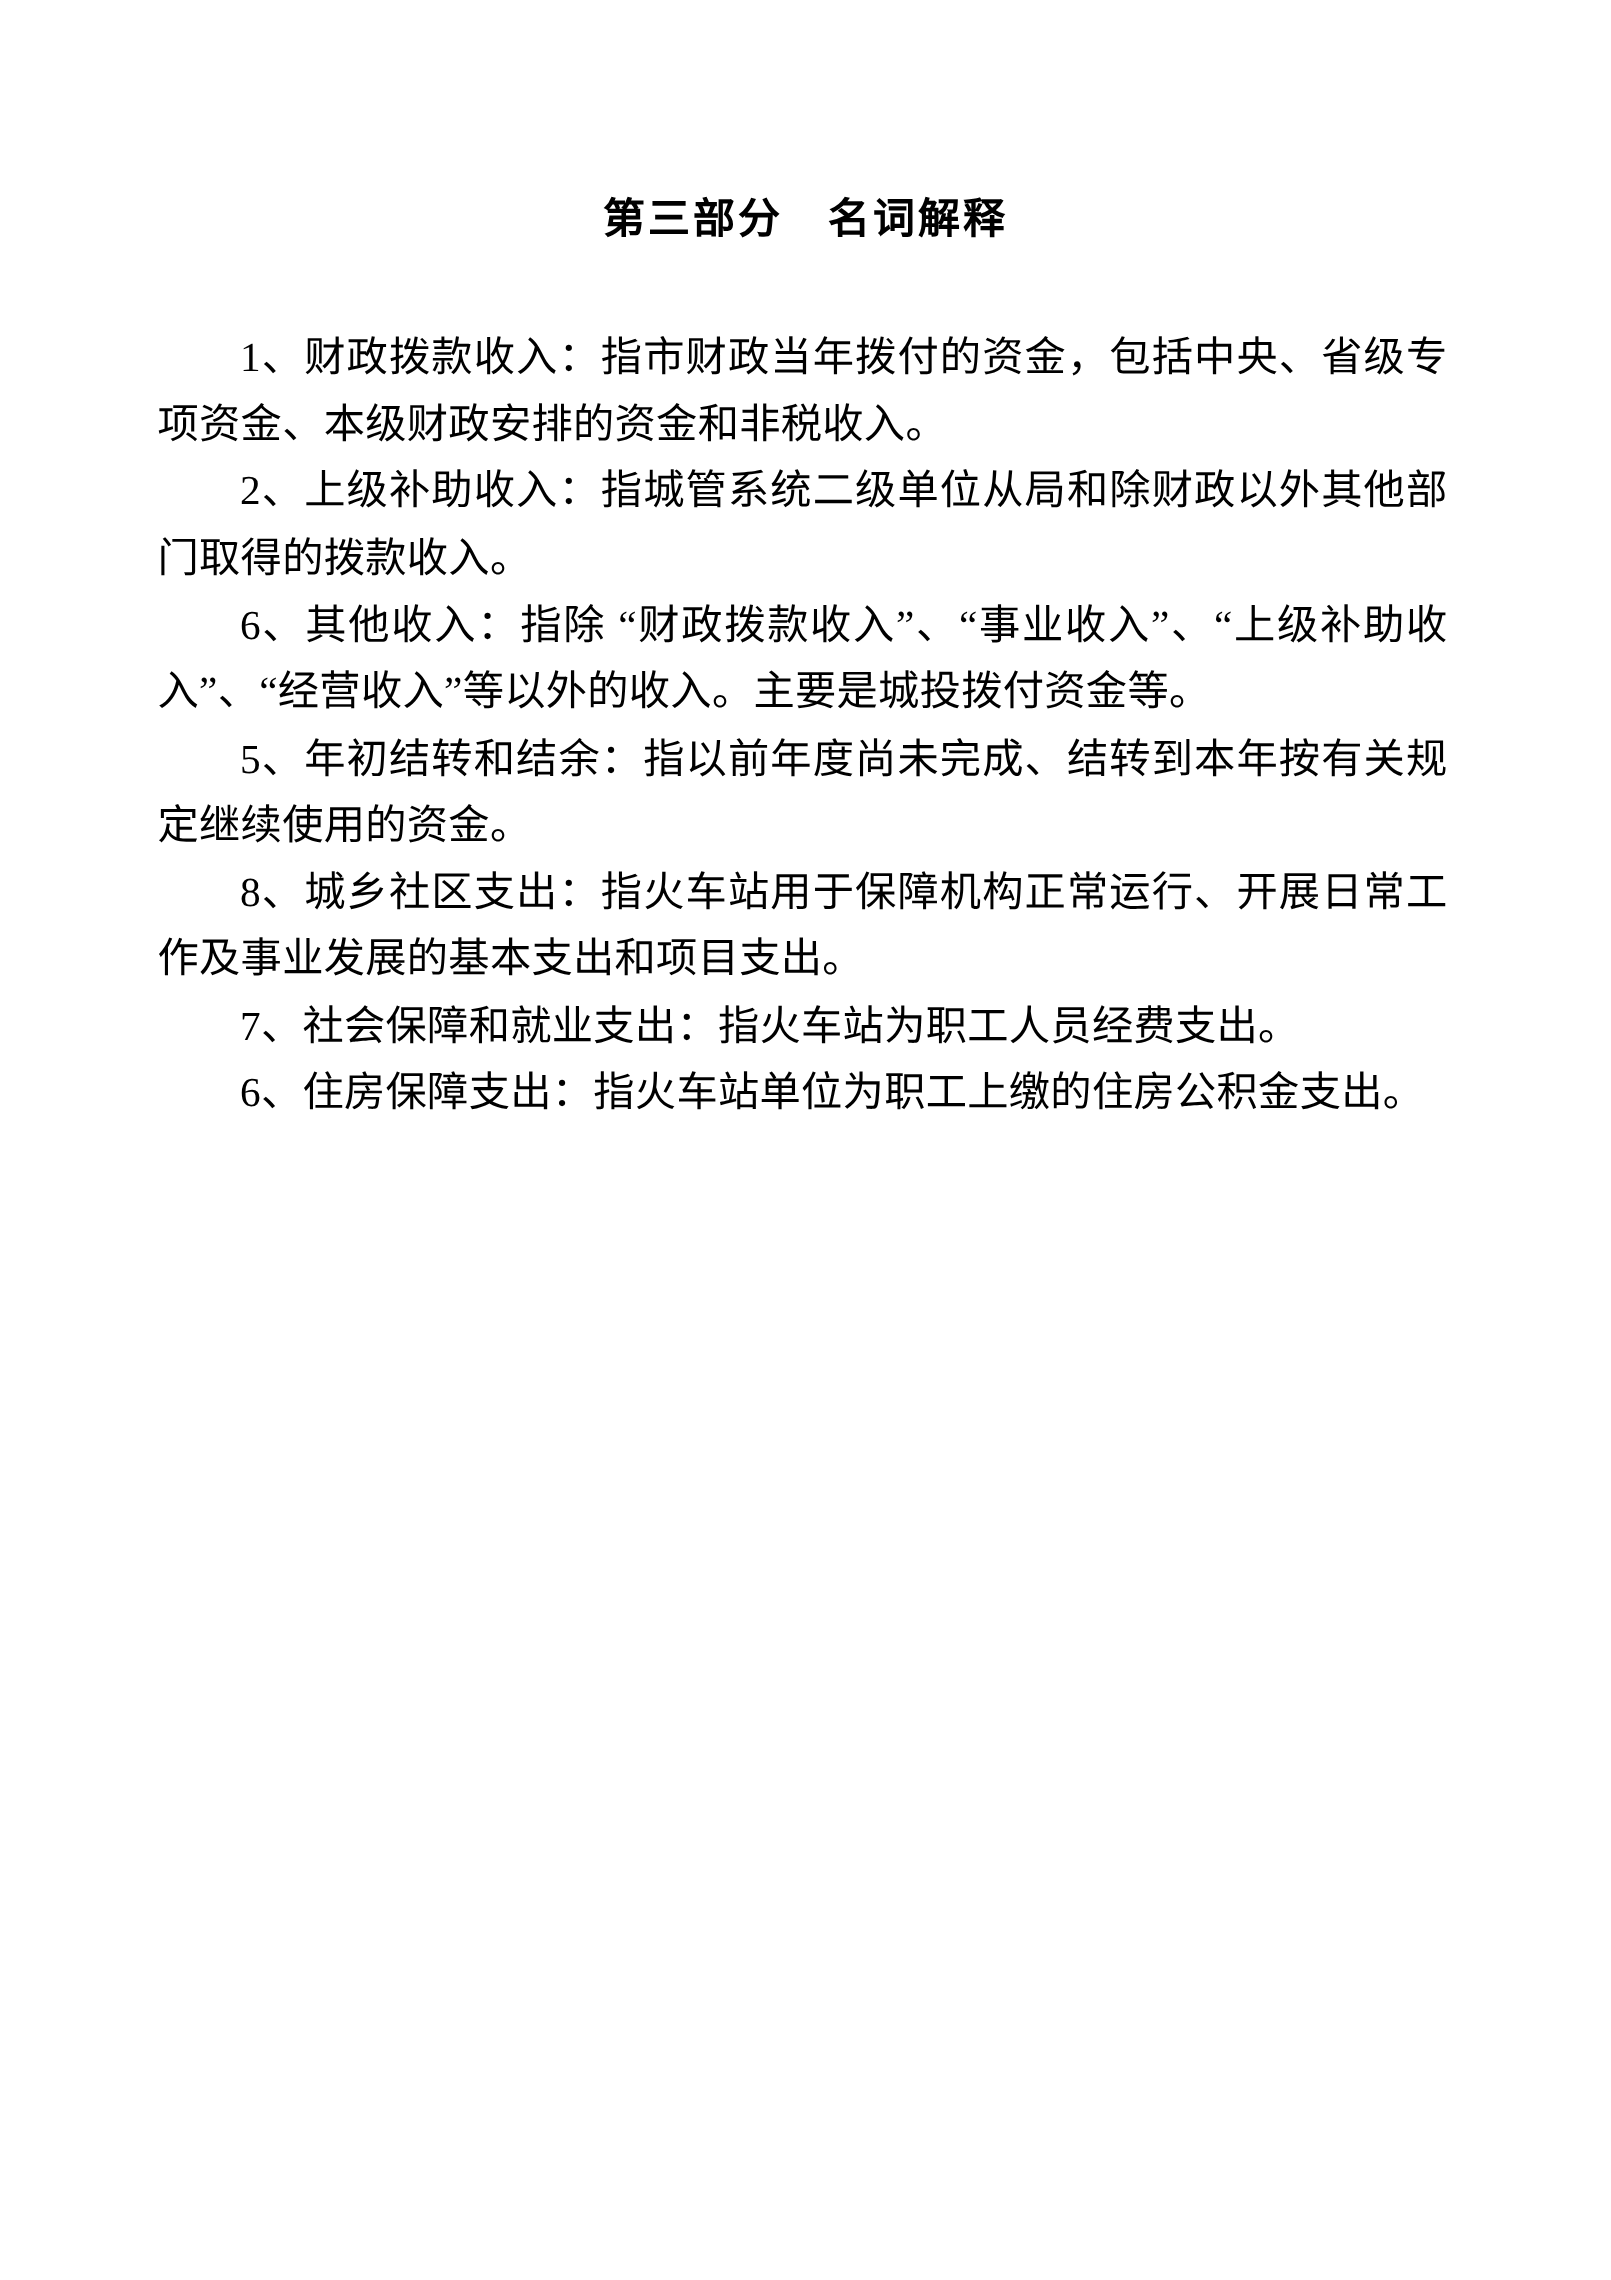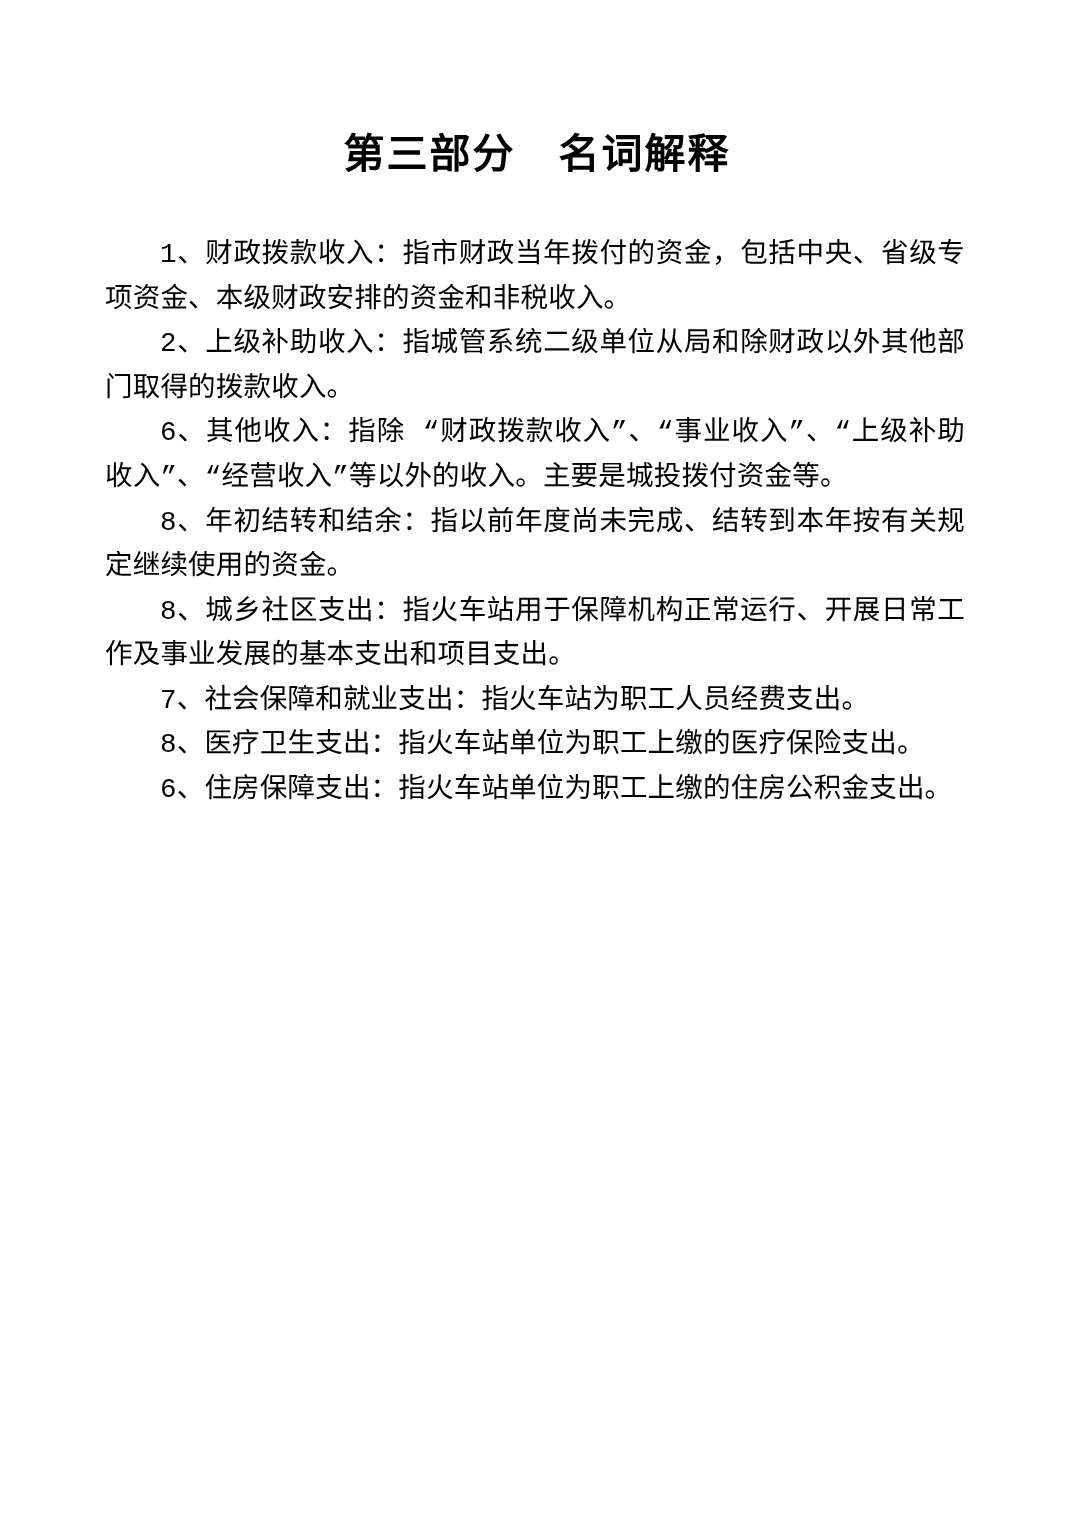--- a/index.html
+++ b/index.html
@@ -20,51 +20,50 @@
     height: 1520px;
     box-sizing: border-box;
     padding: 0 105px;
     background: #ffffff;
   }
   .doc-title {
     margin: 0;
     padding-top: 128px;
     text-align: center;
     font-family: "DejaVu Sans", "Liberation Sans", sans-serif;
-    font-size: 41px;
+    font-size: 28px;
     font-weight: bold;
     letter-spacing: 2px;
     line-height: 1.3;
     white-space: pre;
   }
   .body-block {
     margin-top: 52px;
   }
   .para {
     margin: 0 4px 0 0;
     font-size: 27.5px;
     line-height: 1.62;
     text-align: justify;
     text-justify: inter-ideograph;
     text-indent: 2em;
-    font-family: Liberation Mono, monospace;
+    font-family: Liberation Serif, serif;
     letter-spacing: 0.2px;
   }
 </style>
 </head>
 <body>
 
 <div class="page">
 
   <h1 class="doc-title">第三部分　名词解释</h1>
 
   <div class="body-block">
     <p class="para">1、财政拨款收入：指市财政当年拨付的资金，包括中央、省级专项资金、本级财政安排的资金和非税收入。</p>
     <p class="para">2、上级补助收入：指城管系统二级单位从局和除财政以外其他部门取得的拨款收入。</p>
     <p class="para">6、其他收入：指除 “财政拨款收入”、“事业收入”、“上级补助收入”、“经营收入”等以外的收入。主要是城投拨付资金等。</p>
-    <p class="para">8、年初结转和结余：指以前年度尚未完成、结转到本年按有关规定继续使用的资金。</p>
+    <p class="para">5、年初结转和结余：指以前年度尚未完成、结转到本年按有关规定继续使用的资金。</p>
     <p class="para">8、城乡社区支出：指火车站用于保障机构正常运行、开展日常工作及事业发展的基本支出和项目支出。</p>
     <p class="para">7、社会保障和就业支出：指火车站为职工人员经费支出。</p>
-    <p class="para">8、医疗卫生支出：指火车站单位为职工上缴的医疗保险支出。</p>
     <p class="para">6、住房保障支出：指火车站单位为职工上缴的住房公积金支出。</p>
   </div>
 
 </div>
 
 </body></html>

